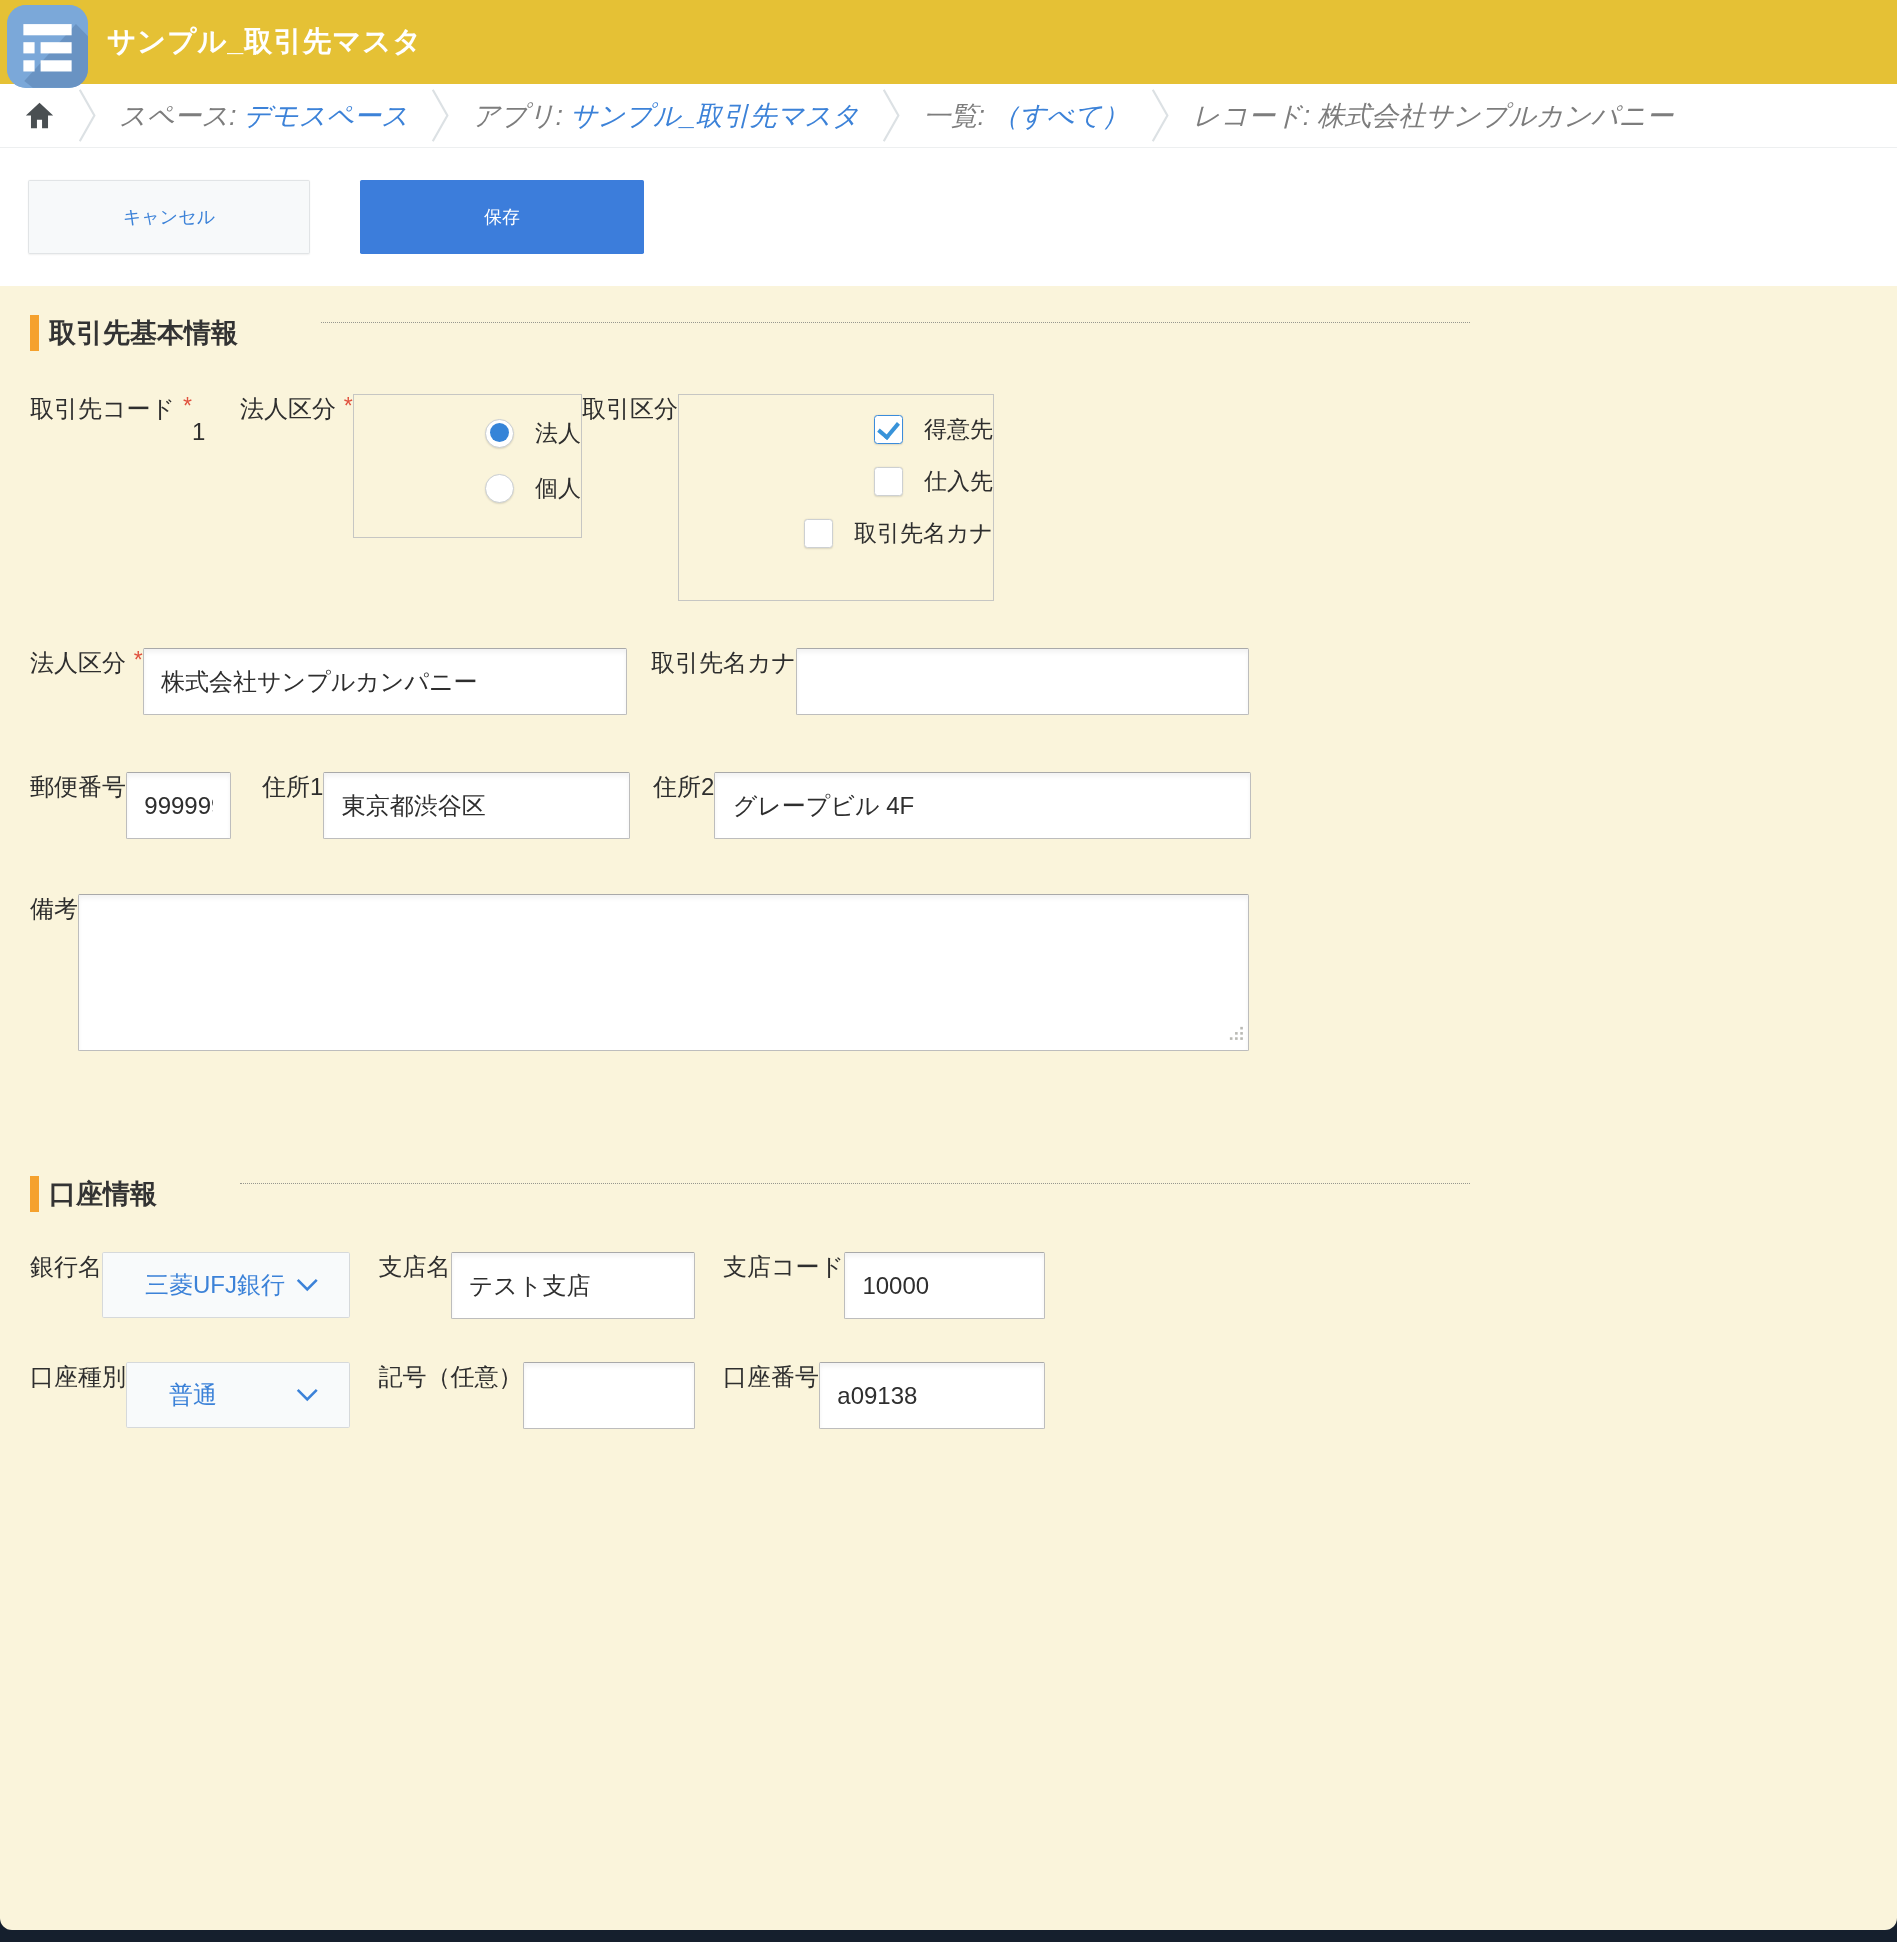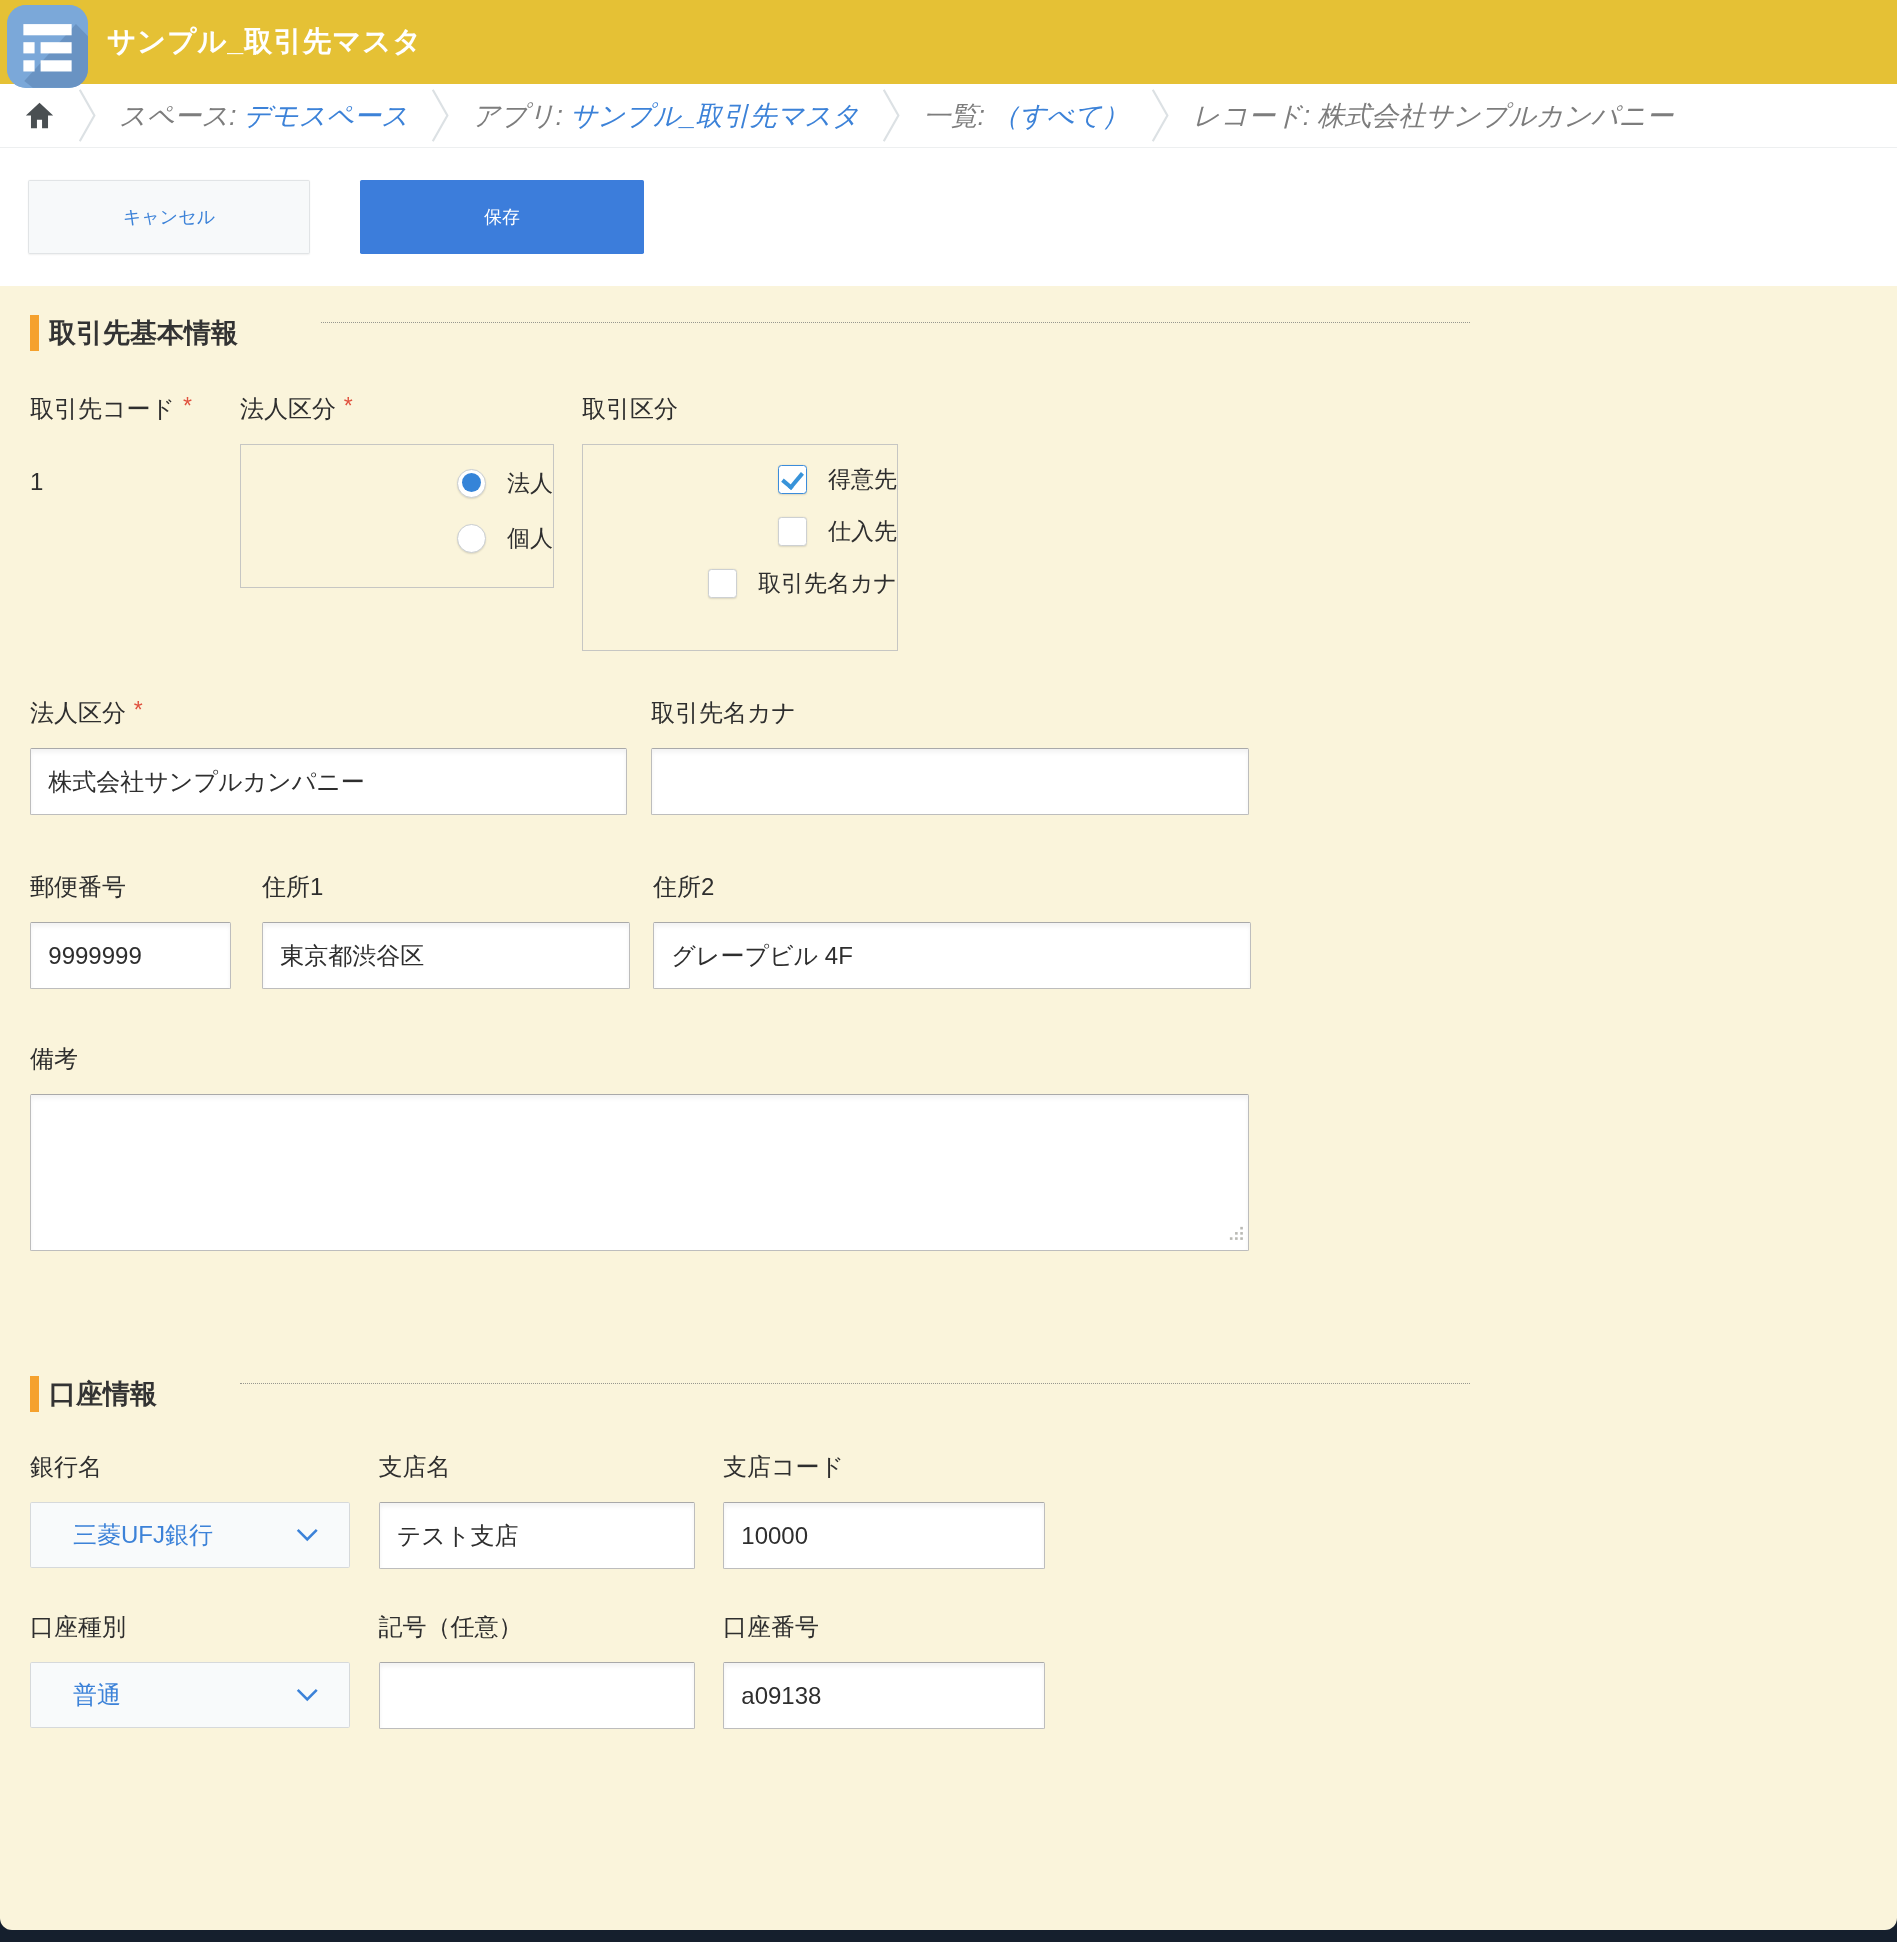--- a/index.html
+++ b/index.html
@@ -47,21 +47,21 @@
   
   .section-head{display:flex;align-items:flex-start;}
   .sh-1{margin-top:29px;}
   .sh-2{margin-top:125px;}
   .accent{width:8.6px;height:36px;background:#F5A12D;margin-right:10.4px;flex:0 0 auto;}
   .section-title{font-size:27px;line-height:36px;font-weight:600;color:#333;margin:0;white-space:nowrap;}
   .dots{flex:1;border-top:1.7px dotted #97978F;margin:7px 397px 0 83px;}
 
   
   .row{display:flex;align-items:flex-start;}
-  .fld{display:flex;flex-direction:column;}
+  .fld{display:flex;flex-direction:row;}
   .lbl{font-size:24px;color:#2E2E2E;height:29px;line-height:29px;margin-bottom:21px;white-space:nowrap;}
   .req{color:#E0523F;font-size:23px;margin-left:7.8px;position:relative;top:-2.6px;}
   .ro-value{font-size:24px;color:#2E2E2E;line-height:29px;}
 
   .w-code{width:210px;}
   .w-corp{width:342px;}
 
   
   .tbox{height:67px;background:#FFFFFF;border:0.9px solid #BDBDBD;border-top-color:#A9A9A9;
     border-radius:1.7px;box-sizing:border-box;box-shadow:inset 0 3.5px 4.3px rgba(0,0,0,0.05);

